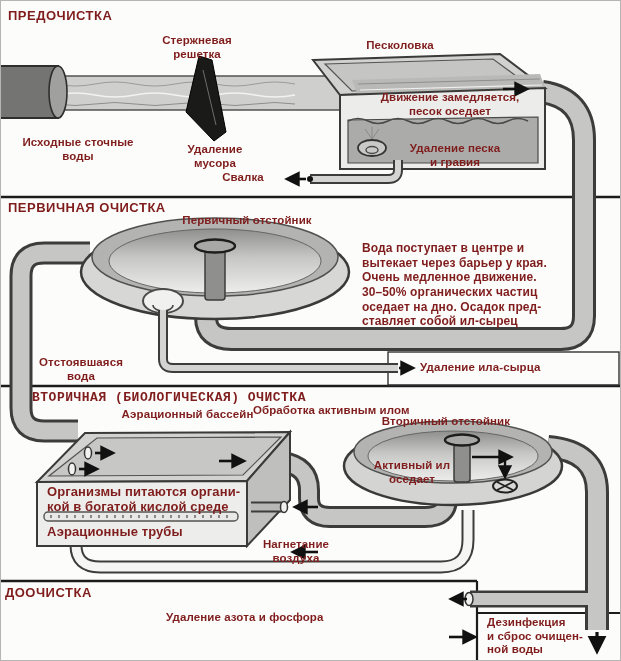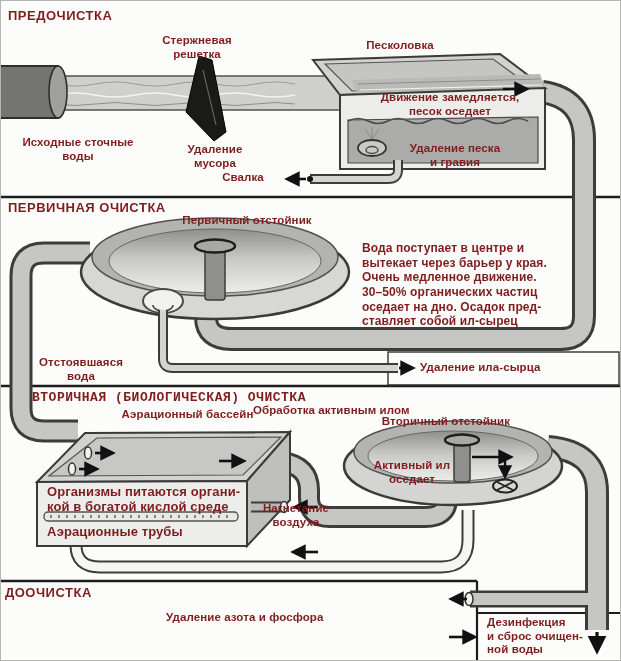--- a/index.html
+++ b/index.html
@@ -226,21 +226,21 @@
 <div class="lbl" style="left:253px;top:404px;width:175px;">Обработка активным илом</div>
 
 <div class="lbl c" style="left:85px;top:408px;width:205px;">Аэрационный бассейн</div>
 
 <div class="lbl small" style="left:47px;top:484px;width:200px;">Организмы питаются органи-
 кой в богатой кислой среде</div>
 
 <div class="lbl small" style="left:47px;top:524px;width:160px;">Аэрационные трубы</div>
 
 
-<div class="lbl c" style="left:246px;top:502px;width:100px;">Нагнетание
+<div class="lbl c" style="left:246px;top:538px;width:100px;">Нагнетание
 воздуха</div>
 
 <div class="lbl c" style="left:356px;top:415px;width:180px;">Вторичный отстойник</div>
 
 <div class="lbl c" style="left:362px;top:459px;width:100px;">Активный ил
 оседает</div>
 
 <div class="lbl hdr" style="left:5px;top:585px;">ДООЧИСТКА</div>
 
 <div class="lbl" style="left:166px;top:611px;width:195px;">Удаление азота и фосфора</div>

